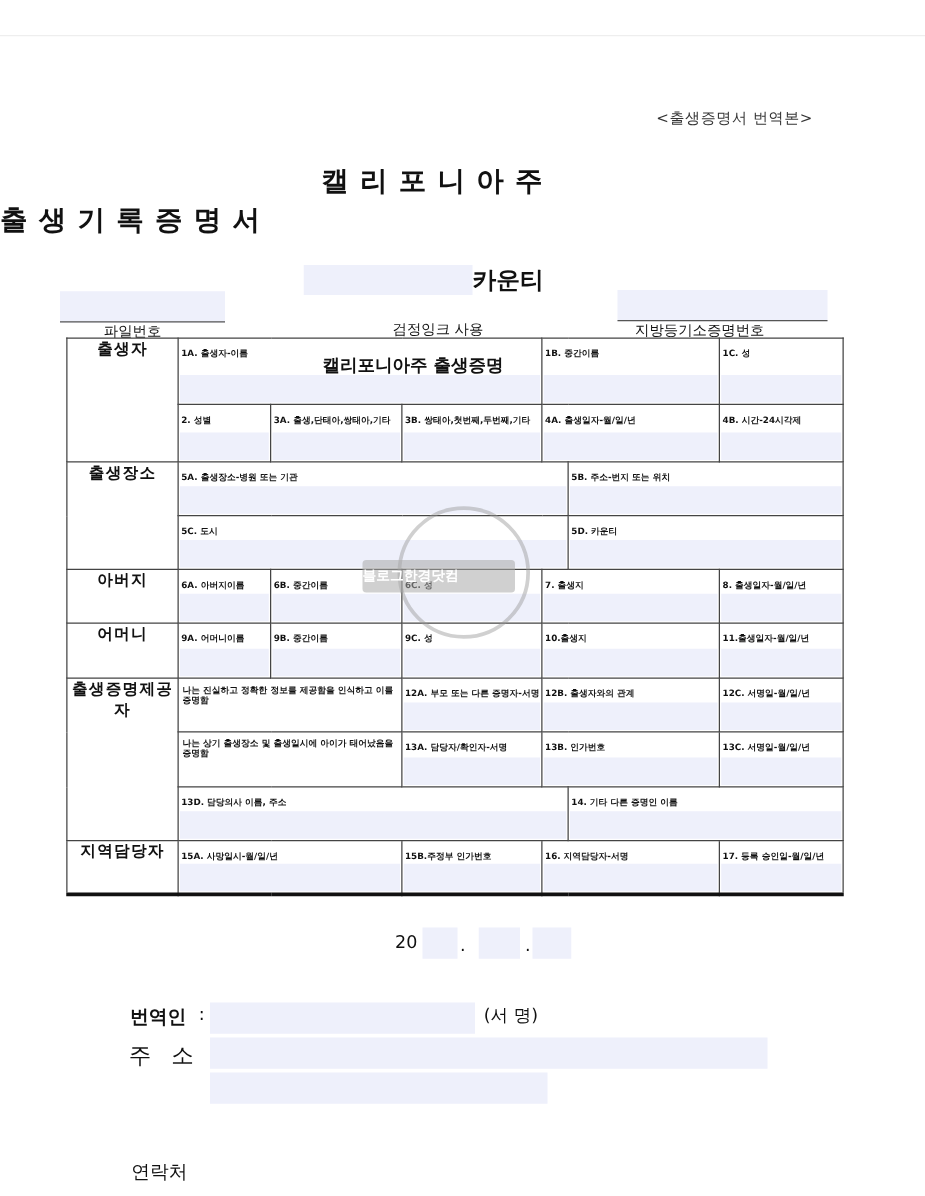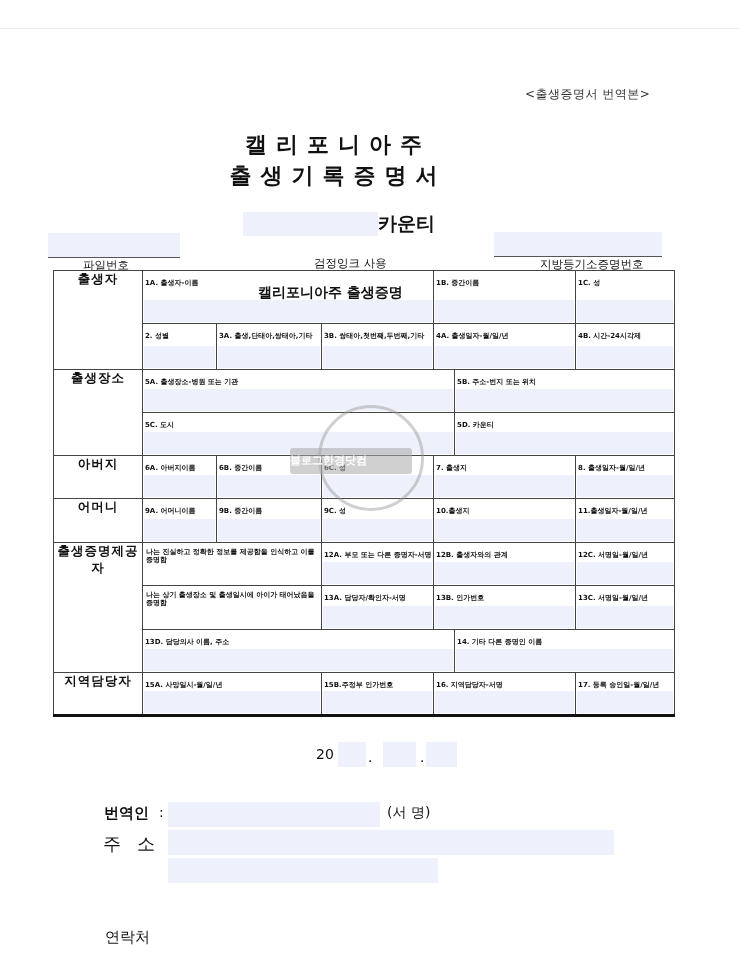--- a/index.html
+++ b/index.html
@@ -3,30 +3,30 @@
 <meta charset="utf-8">
 <style>
   html, body { margin:0; padding:0; background:#ffffff; }
   body { width:740px; height:957px; position:relative; overflow:hidden;
          font-family:"DejaVu Sans", sans-serif; color:#111; }
   .frame-top { position:absolute; left:0; top:0; width:740px; height:28px;
                border-bottom:1px solid #eee; }
   .abs { position:absolute; }
   .fill { background:#eef0fb; }
   .doc-label { left:525px; top:86px; font-size:12px; color:#333; letter-spacing:0.5px; }
-  .title1 { left:0; width:676px; top:130px; text-align:center; font-size:22px; font-weight:bold; letter-spacing:9px; }
-  .title2 { left:0; width:676px; top:161px; text-align:center; font-size:22px; font-weight:bold; letter-spacing:9px; }
+  .title1 { left:12px; width:676px; top:130px; text-align:center; font-size:22px; font-weight:bold; letter-spacing:9px; }
+  .title2 { left:0; width:676px; top:161px; text-align:left; font-size:22px; font-weight:bold; letter-spacing:9px; }
   .county-blank { left:243px; top:212px; width:135px; height:24px; }
   .county { left:378px; top:211px; font-size:19px; font-weight:bold; }
   .file-blank { left:48px; top:233px; width:132px; height:24px; border-bottom:1px solid #555; }
   .local-blank { left:494px; top:232px; width:168px; height:24px; border-bottom:1px solid #555; }
   .subtitle { left:258px; top:238px; font-size:14px; font-weight:bold;margin-top:46px; }
   .file-label { left:83px; top:258px; font-size:11.5px; }
   .ink-label { left:314px; top:256px; font-size:11.5px; }
-  .local-label { left:540px; top:257px; font-size:11.5px; }
+  .local-label { left:508px; top:257px; font-size:11.5px; }
 
   table.form { position:absolute; left:53px; top:270px; width:621px; border-collapse:collapse;
                table-layout:fixed; border-bottom:3px solid #111; }
   table.form td { border:1px solid #444; padding:0; vertical-align:top; position:relative; }
   td.section { text-align:center; vertical-align:middle; font-size:12.5px; font-weight:bold; letter-spacing:1px; }
   .cell-label { display:block; font-size:7px; font-weight:bold; padding:7px 0 0 2px; white-space:nowrap; overflow:hidden; height:10px; line-height:10px; }
   .cell-fill { position:absolute; left:1px; right:1px; bottom:1px; height:22px; background:#eef0fb; }
   .cell-note { display:block; font-size:7px; font-weight:bold; padding:5px 0 0 3px; line-height:8px; }
 
   .watermark { left:318px; top:405px; width:100px; height:100px; border-radius:50%;

